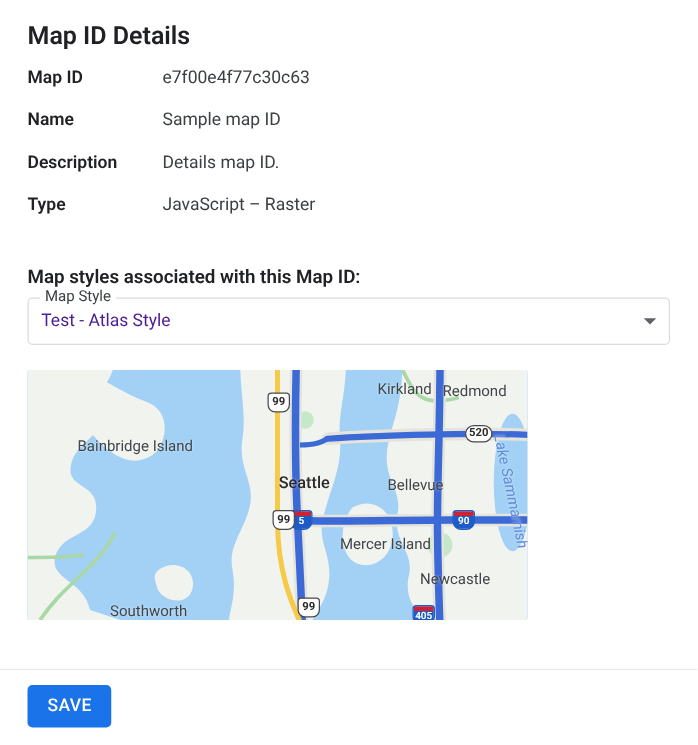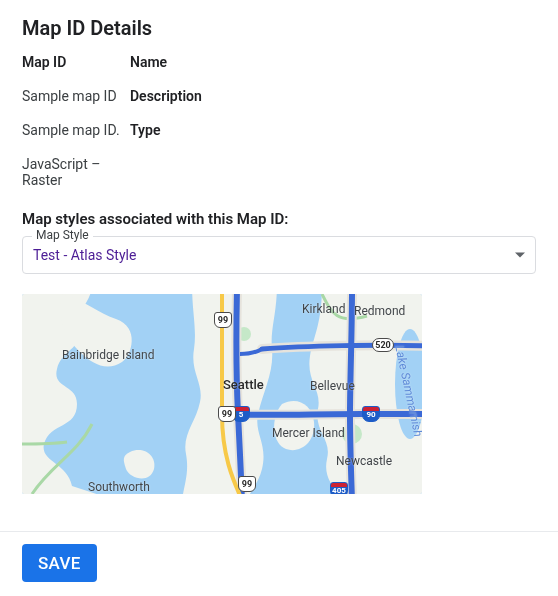--- a/index.html
+++ b/index.html
@@ -30,21 +30,21 @@
 
   h1.section-title {
     font-size: 20px; font-weight: 600; margin: 2px 0 14px; color: #202124;
   }
 
   .details-grid {
     display: grid;
     grid-template-columns: 104px 1fr;
     row-gap: 18px;
     column-gap: 4px;
-    margin-bottom: 22px;
+    margin-bottom: 40px;
   }
   .details-grid .k { font-weight: 600; color: #202124; }
   .details-grid .v { color: #3c4043; }
 
   h2.sub-title { font-size: 15px; font-weight: 600; margin: 20px 0 8px; color: #202124; }
 
   .field-wrap { position: relative; }
   .floating-label {
     position: absolute; top: -8px; left: 10px;
     background: #fff; padding: 0 4px;
@@ -112,40 +112,41 @@
   
   .footer {
     position: absolute; left: 0; right: 0; bottom: 0;
     border-top: 1px solid #e8eaed;
     padding: 12px 22px 14px;
     background: #fff;
   }
   .btn-primary {
     background: var(--blue); color: #fff;
     border: none; border-radius: 4px;
-    padding: 9px 16px; font-size: 17px; font-weight: 500;
+    padding: 9px 16px; font-size: 14px; font-weight: 500;
     cursor: pointer; letter-spacing: .3px;
     font-family: inherit;
   }
 </style>
 </head>
 <body>
 
 <div class="page">
 
   <h1 class="section-title">Map ID Details</h1>
 
   <div class="details-grid">
     <div class="k">Map ID</div>
+    <div class="v">e7f00e4f77c30c63</div>
 
     <div class="k">Name</div>
     <div class="v">Sample map ID</div>
 
     <div class="k">Description</div>
-    <div class="v">Sample map ID.</div>
+    <div class="v">Details map ID.</div>
 
     <div class="k">Type</div>
     <div class="v">JavaScript – Raster</div>
   </div>
 
   <h2 class="sub-title">Map styles associated with this Map ID:</h2>
 
   <div class="field-wrap">
     <span class="floating-label">Map Style</span>
     <div class="select" role="button" aria-haspopup="listbox">

